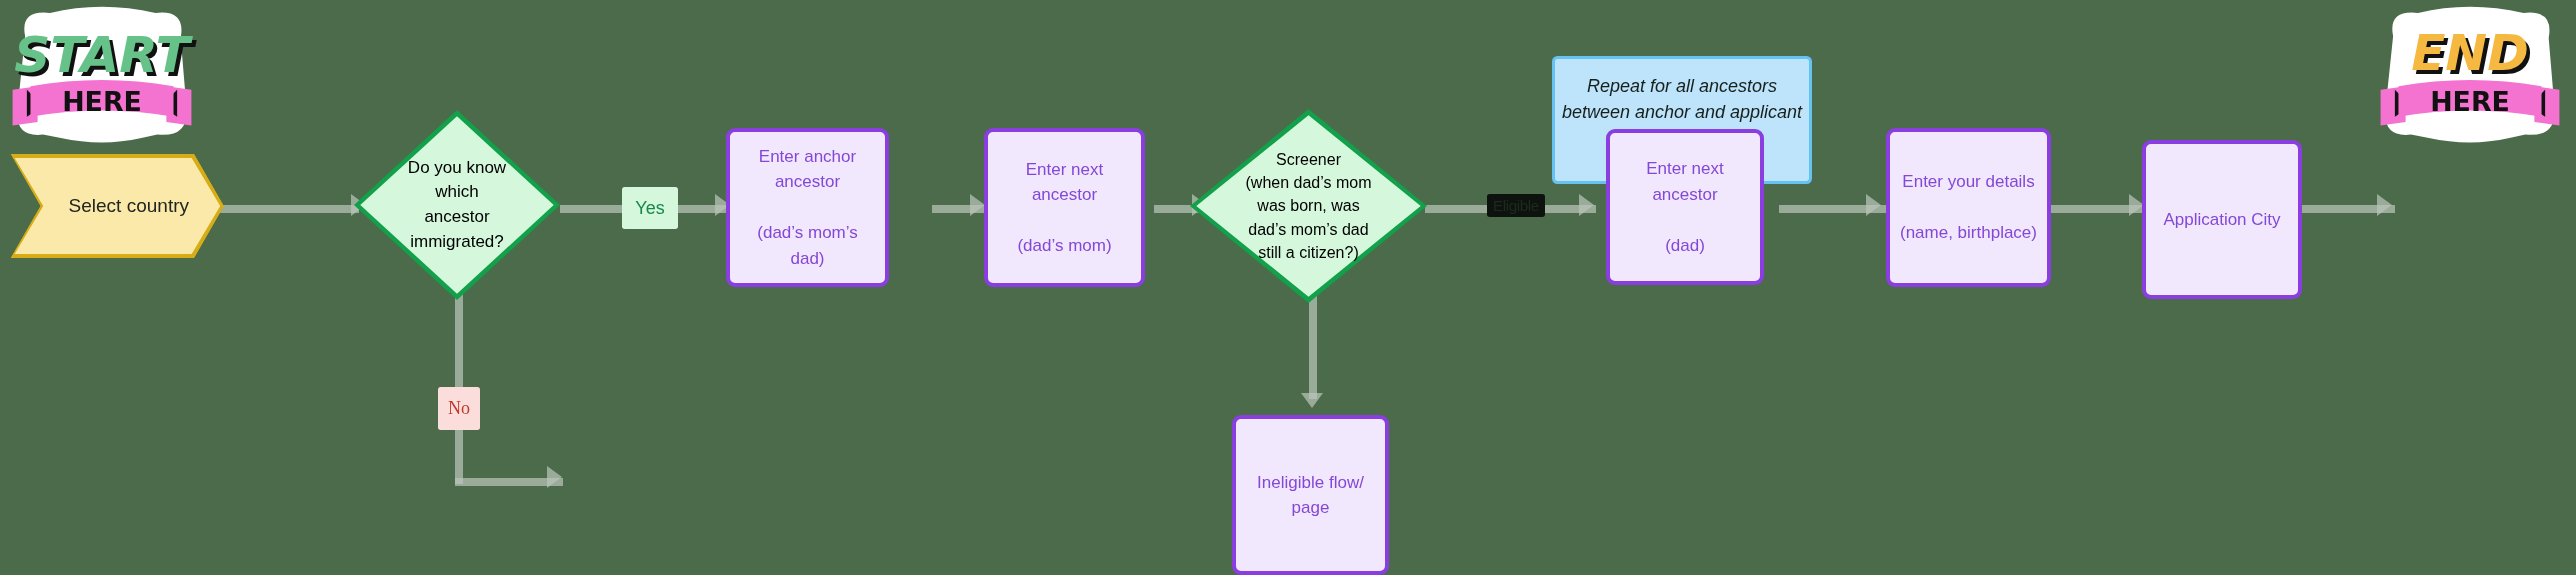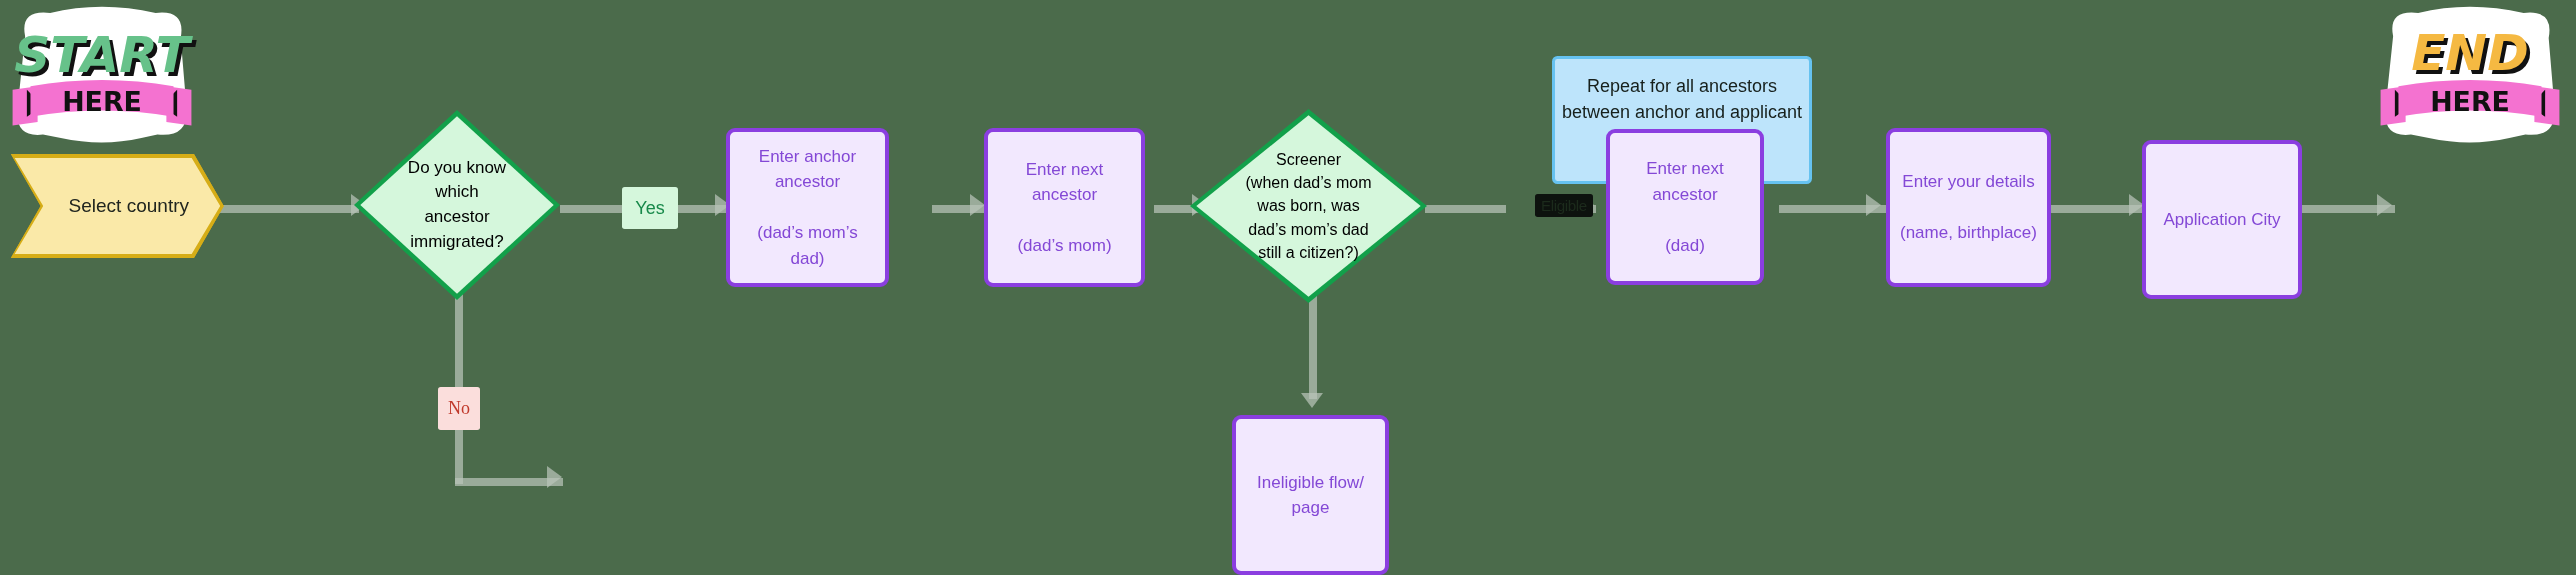--- a/index.html
+++ b/index.html
@@ -124,39 +124,39 @@
   }
   .bluebox-title {
     position: absolute;
     left: 0; right: 0;
     top: 14.3px;
     text-align: center;
     color: #17201c;
     font-size: 18px;
     line-height: 1.45;
     white-space: pre-line;
+    font-style: italic;
   }
 
   
   .elabel {
     position: absolute;
     display: flex;
     align-items: center;
     justify-content: center;
     font-size: 18px;
     border-radius: 2.7px;
   }
   .elabel.yes { background: #d5f7dc; color: #17894a; }
   .elabel.no  { background: #fbdedc; color: #c0392b; font-family: Liberation Serif, serif; }
   .elabel.eligible {
     background: #0d120e;
     color: #1c2b1c;
     font-size: 15.2px;
     letter-spacing: -0.4px;
-    margin-left: 48px;
   }
 
   
   .sticker { position: absolute; }
   .sticker svg { display: block; }
 </style>
 </head>
 <body style="background: rgb(75, 107, 75);">
 
 <div class="canvas">

